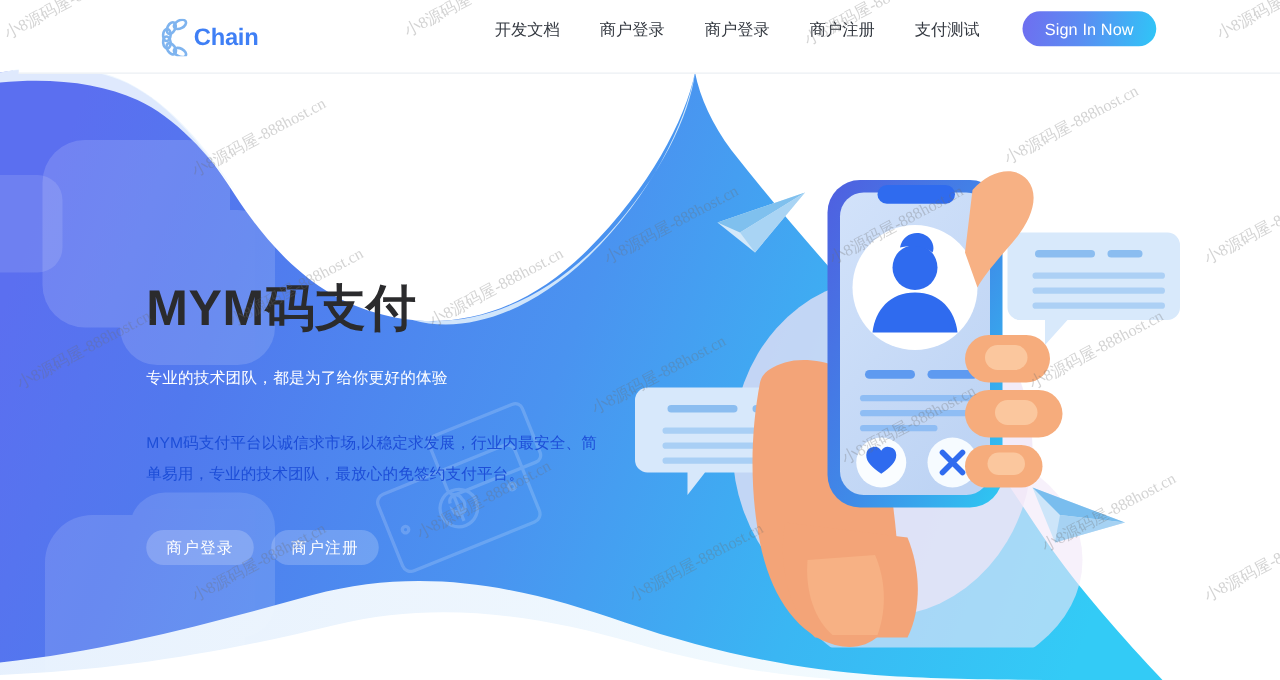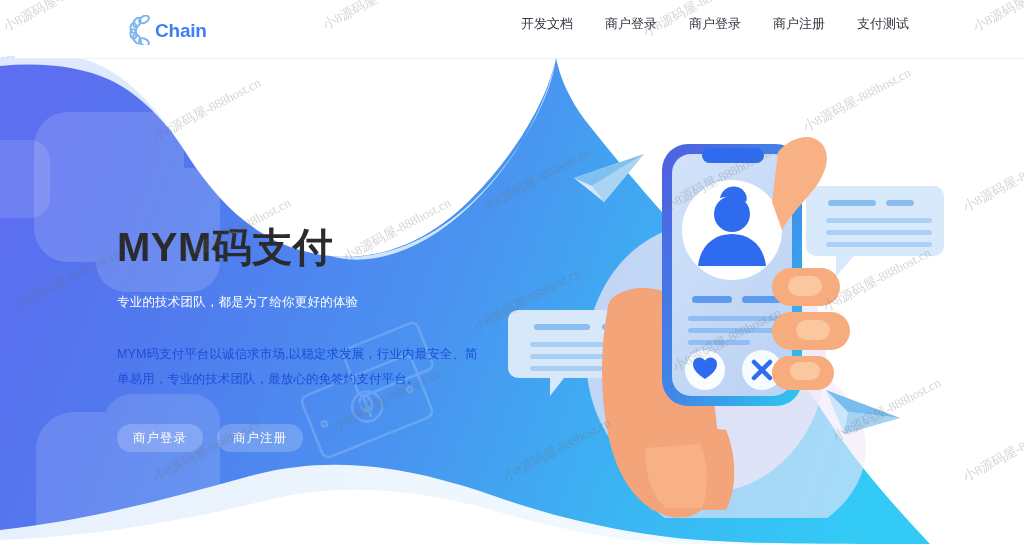--- a/index.html
+++ b/index.html
@@ -371,20 +371,21 @@
       </svg>
       <span class="logo-text">Chain</span>
     </div>
 
     <nav class="nav">
       <span class="nav-item">开发文档</span>
       <span class="nav-item">商户登录</span>
       <span class="nav-item">商户登录</span>
       <span class="nav-item">商户注册</span>
       <span class="nav-item">支付测试</span>
+      <button class="signin-btn">Sign In Now</button>
     </nav>
   </div>
 
   <div class="hero-copy">
     <h1 class="hero-title">MYM码支付</h1>
     <p class="hero-sub">专业的技术团队，都是为了给你更好的体验</p>
     <p class="hero-desc">MYM码支付平台以诚信求市场,以稳定求发展，行业内最安全、简单易用，专业的技术团队，最放心的免签约支付平台。</p>
     <div class="hero-actions">
       <button class="cta">商户登录</button>
       <button class="cta">商户注册</button>

